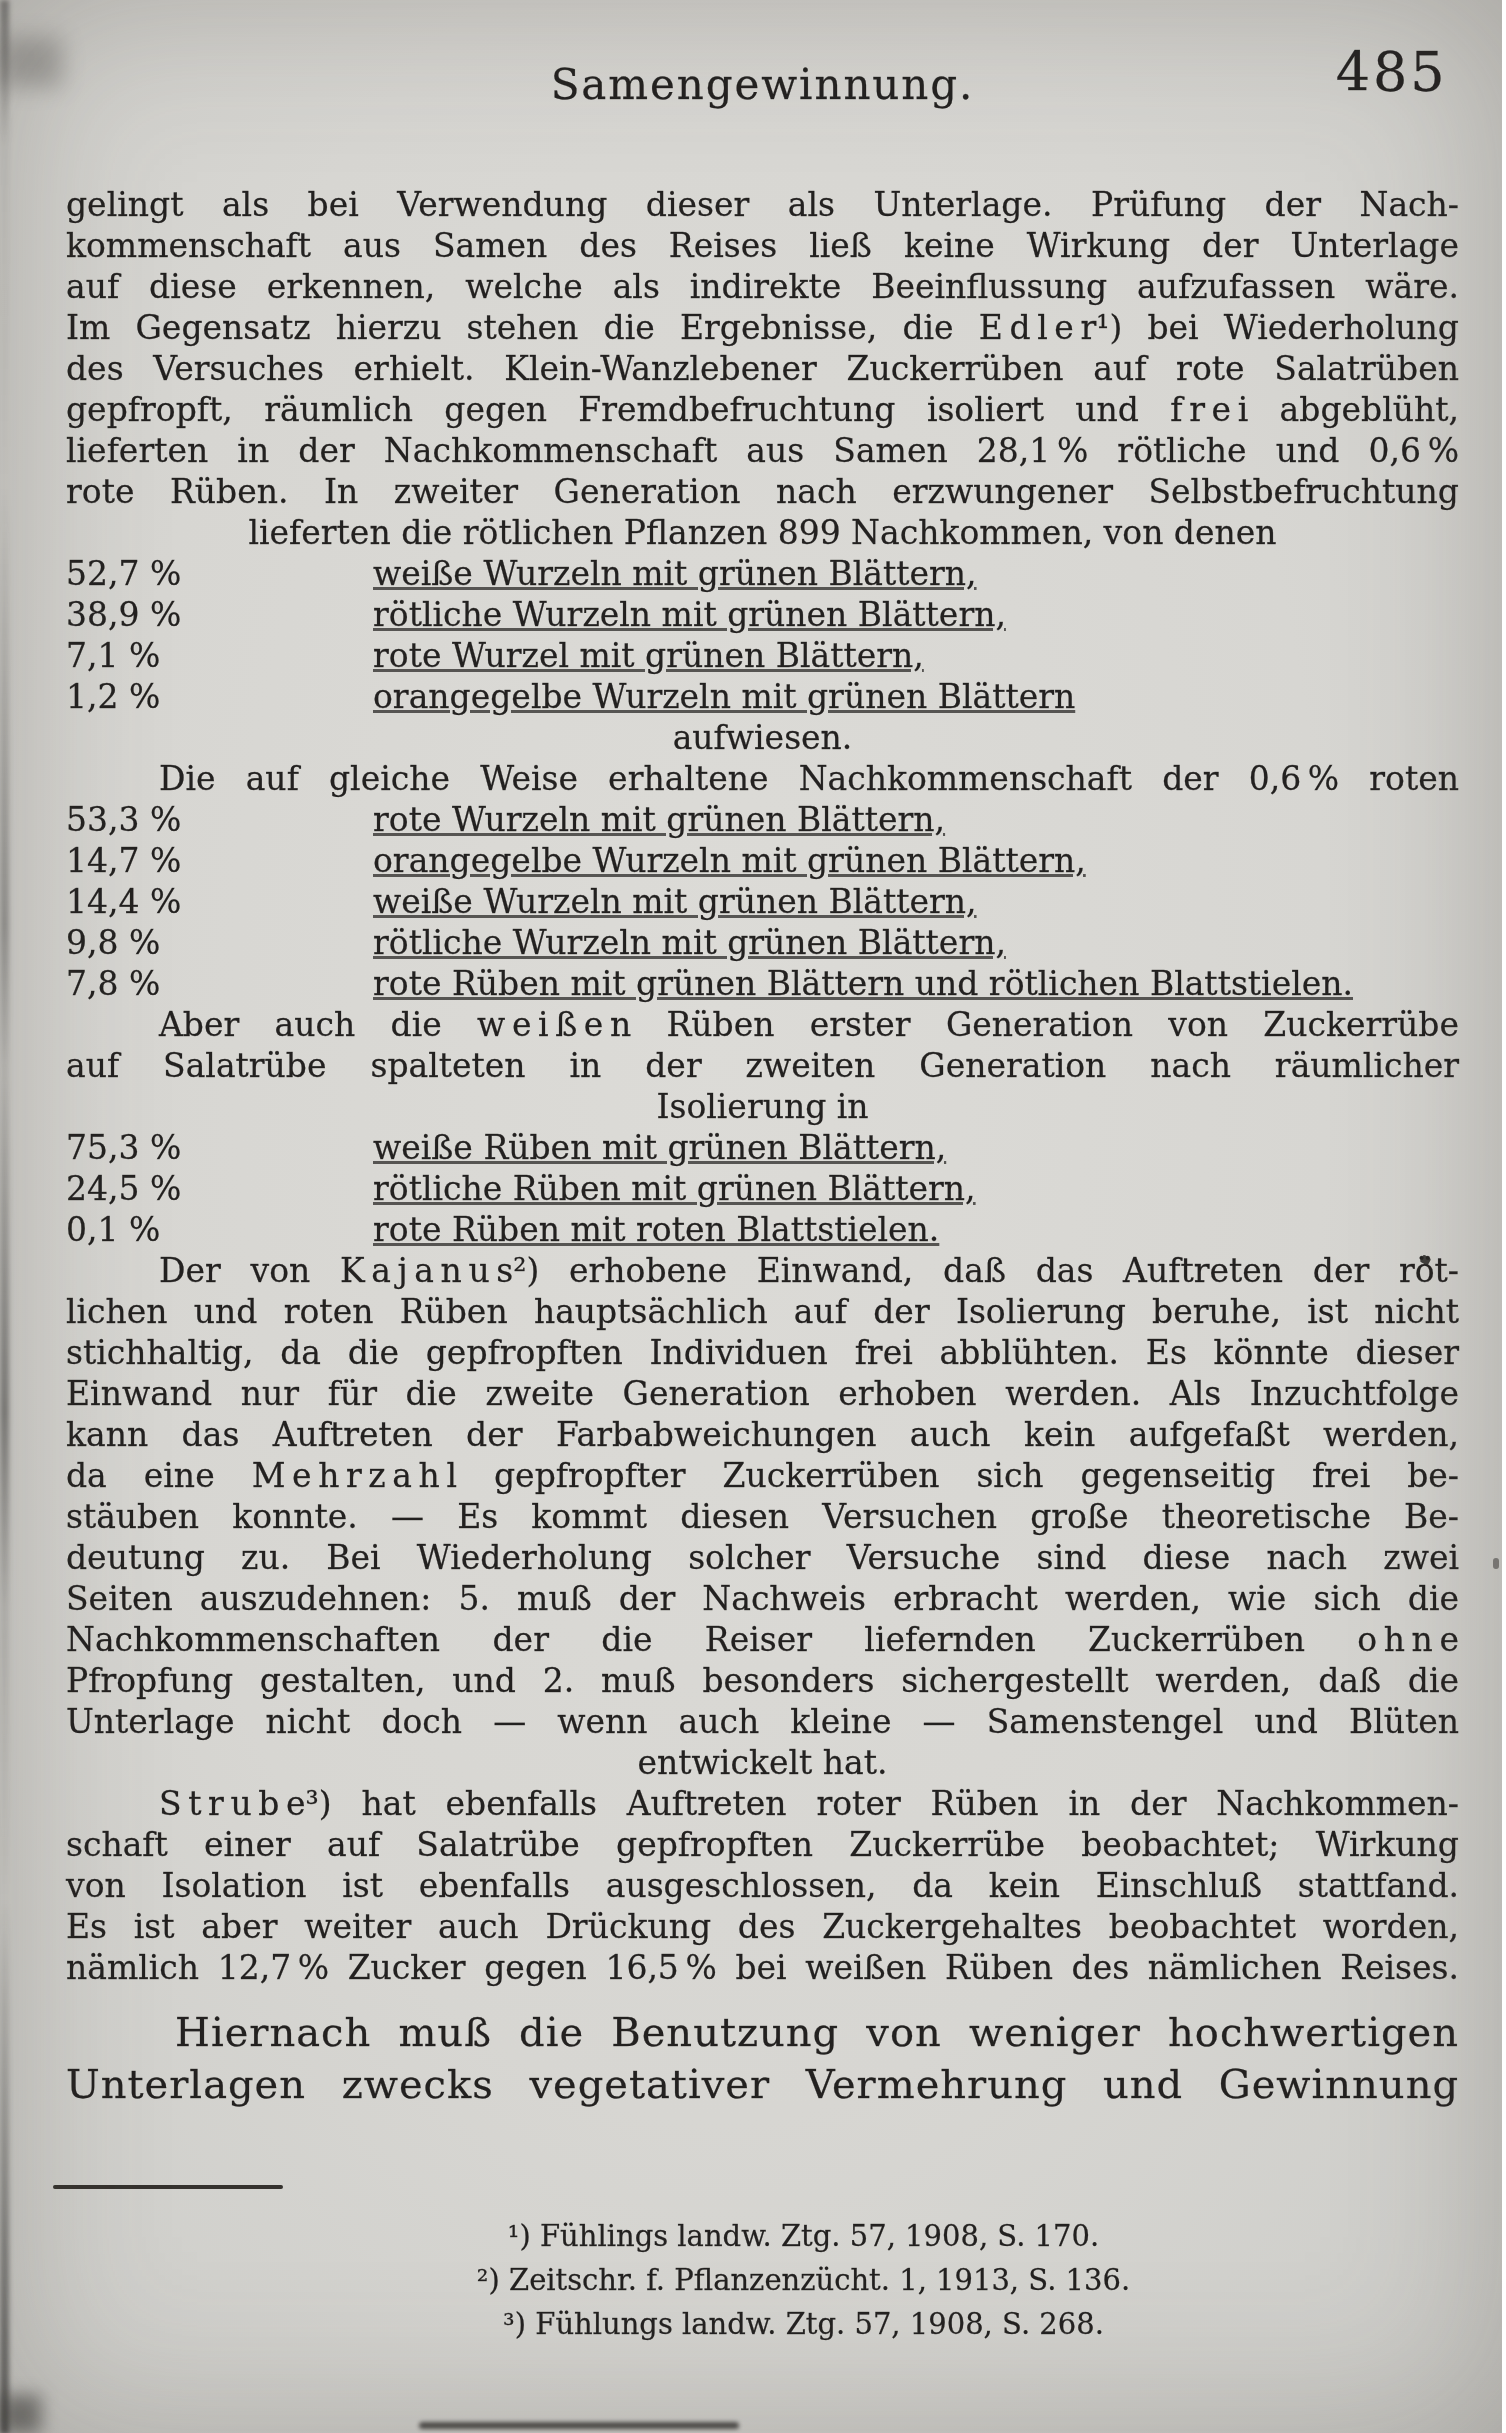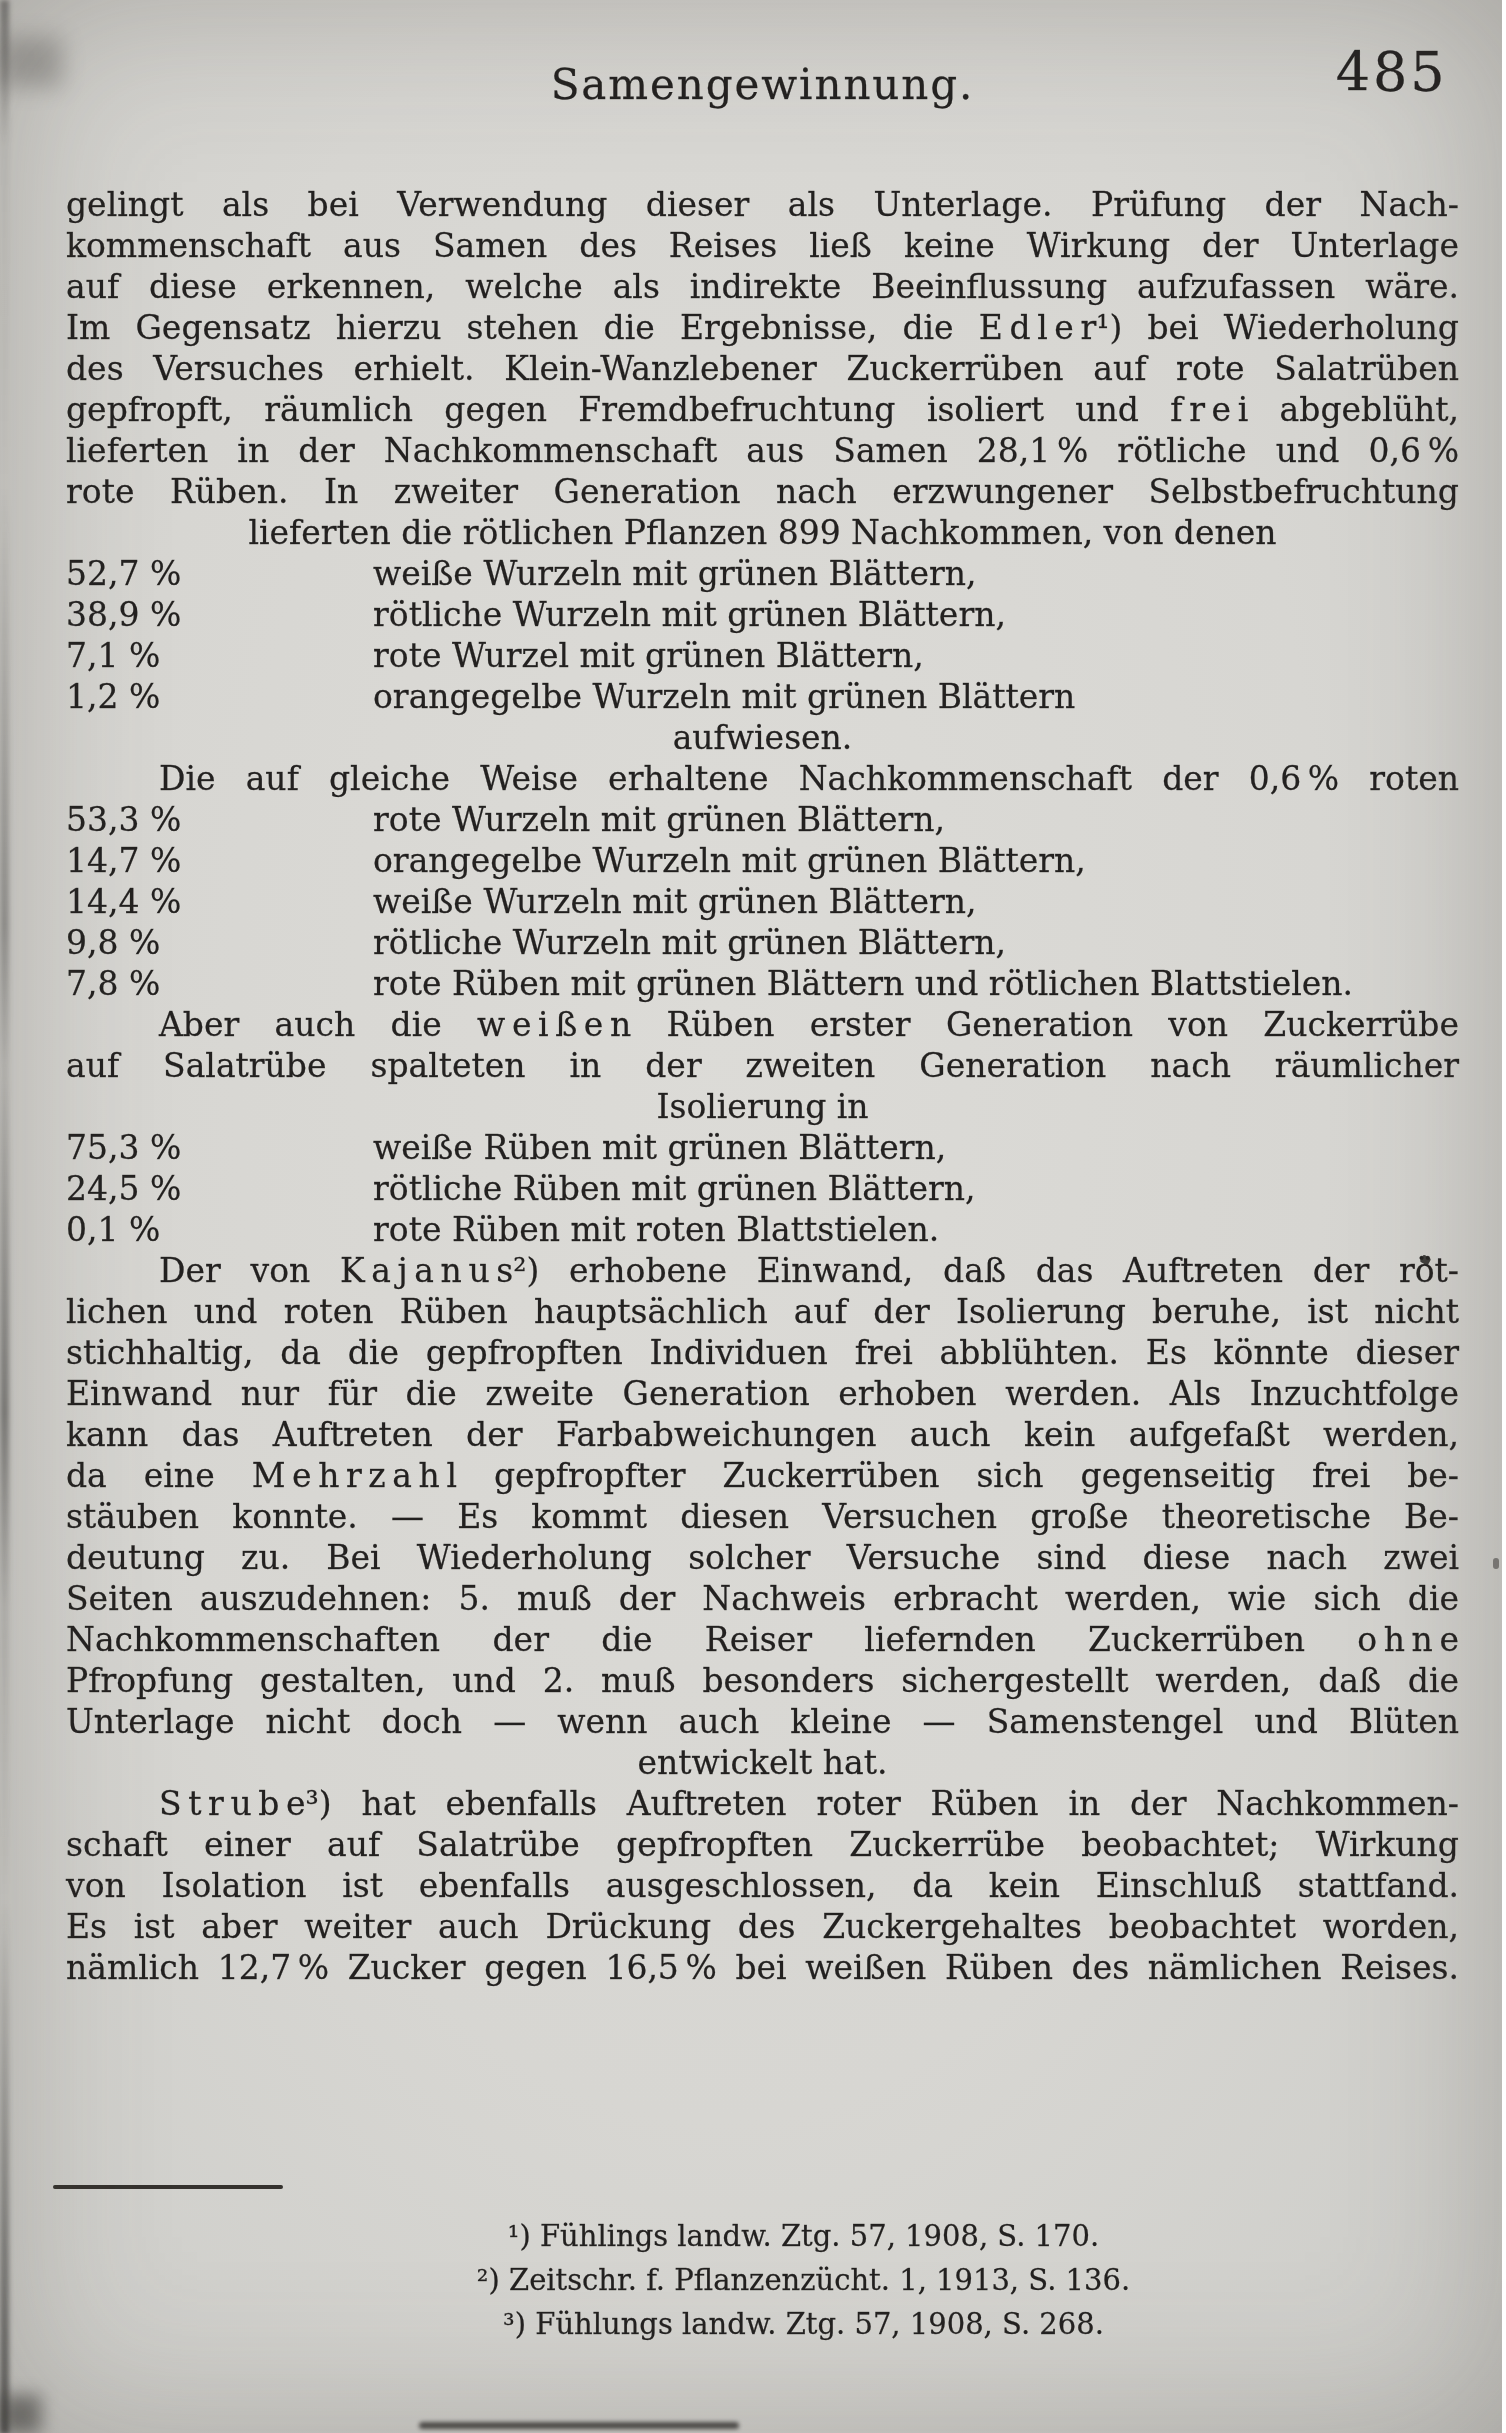--- a/index.html
+++ b/index.html
@@ -33,21 +33,21 @@
     font-size: 33px; line-height: 41px;
     text-align: center; white-space: normal;
   }
   .line.just { text-align: justify; text-align-last: justify; }
   .line.indent { text-indent: 93px; }
   .para.large { margin-top: 17.5px; }
   .para.large .line { font-size: 40px; line-height: 52px; letter-spacing: 1px; }
   .para.large .line.indent { text-indent: 109px; }
   .list-row { font-size: 33px; line-height: 41px; height: 41px; }
   .list-value { display: inline-block; width: 283px; }
-  .list-text { margin-left: 24px; }
+  .list-text { margin-left: 24px; text-decoration: underline; }
   
   .fn-rule {
     position: absolute; left: 53px; top: 2185px;
     width: 230px; height: 3.9px; background: #35322e; border-radius: 1.9px;
   }
   .footnotes { position: absolute; left: 66px; right: 43px; top: 2214px; }
   .footnote { font-size: 29px; line-height: 44px; padding-left: 82px; text-align: center; }
   
   .gutter {
     position: absolute; left: 0; top: 0; width: 8.7px; height: 100%;
@@ -138,20 +138,24 @@
         <div class="line just">Unterlage nicht doch — wenn auch kleine — Samenstengel und Blüten</div>
         <div class="line">entwickelt hat.</div>
       </div>
       <div class="para">
         <div class="line just indent">S t r u b e³) hat ebenfalls Auftreten roter Rüben in der Nachkommen-</div>
         <div class="line just">schaft einer auf Salatrübe gepfropften Zuckerrübe beobachtet; Wirkung</div>
         <div class="line just">von Isolation ist ebenfalls ausgeschlossen, da kein Einschluß stattfand.</div>
         <div class="line just">Es ist aber weiter auch Drückung des Zuckergehaltes beobachtet worden,</div>
         <div class="line just">nämlich 12,7 % Zucker gegen 16,5 % bei weißen Rüben des nämlichen Reises.</div>
       </div>
+      <div class="para large">
+        <div class="line just indent">Hiernach muß die Benutzung von weniger hochwertigen</div>
+        <div class="line just">Unterlagen zwecks vegetativer Vermehrung und Gewinnung</div>
+      </div>
     </div>
 
   <div class="fn-rule"></div>
   <div class="footnotes">
       <div class="footnote">¹) Fühlings landw. Ztg. 57, 1908, S. 170.</div>
       <div class="footnote">²) Zeitschr. f. Pflanzenzücht. 1, 1913, S. 136.</div>
       <div class="footnote">³) Fühlungs landw. Ztg. 57, 1908, S. 268.</div>
     </div>
 
   <div class="gutter"></div>

